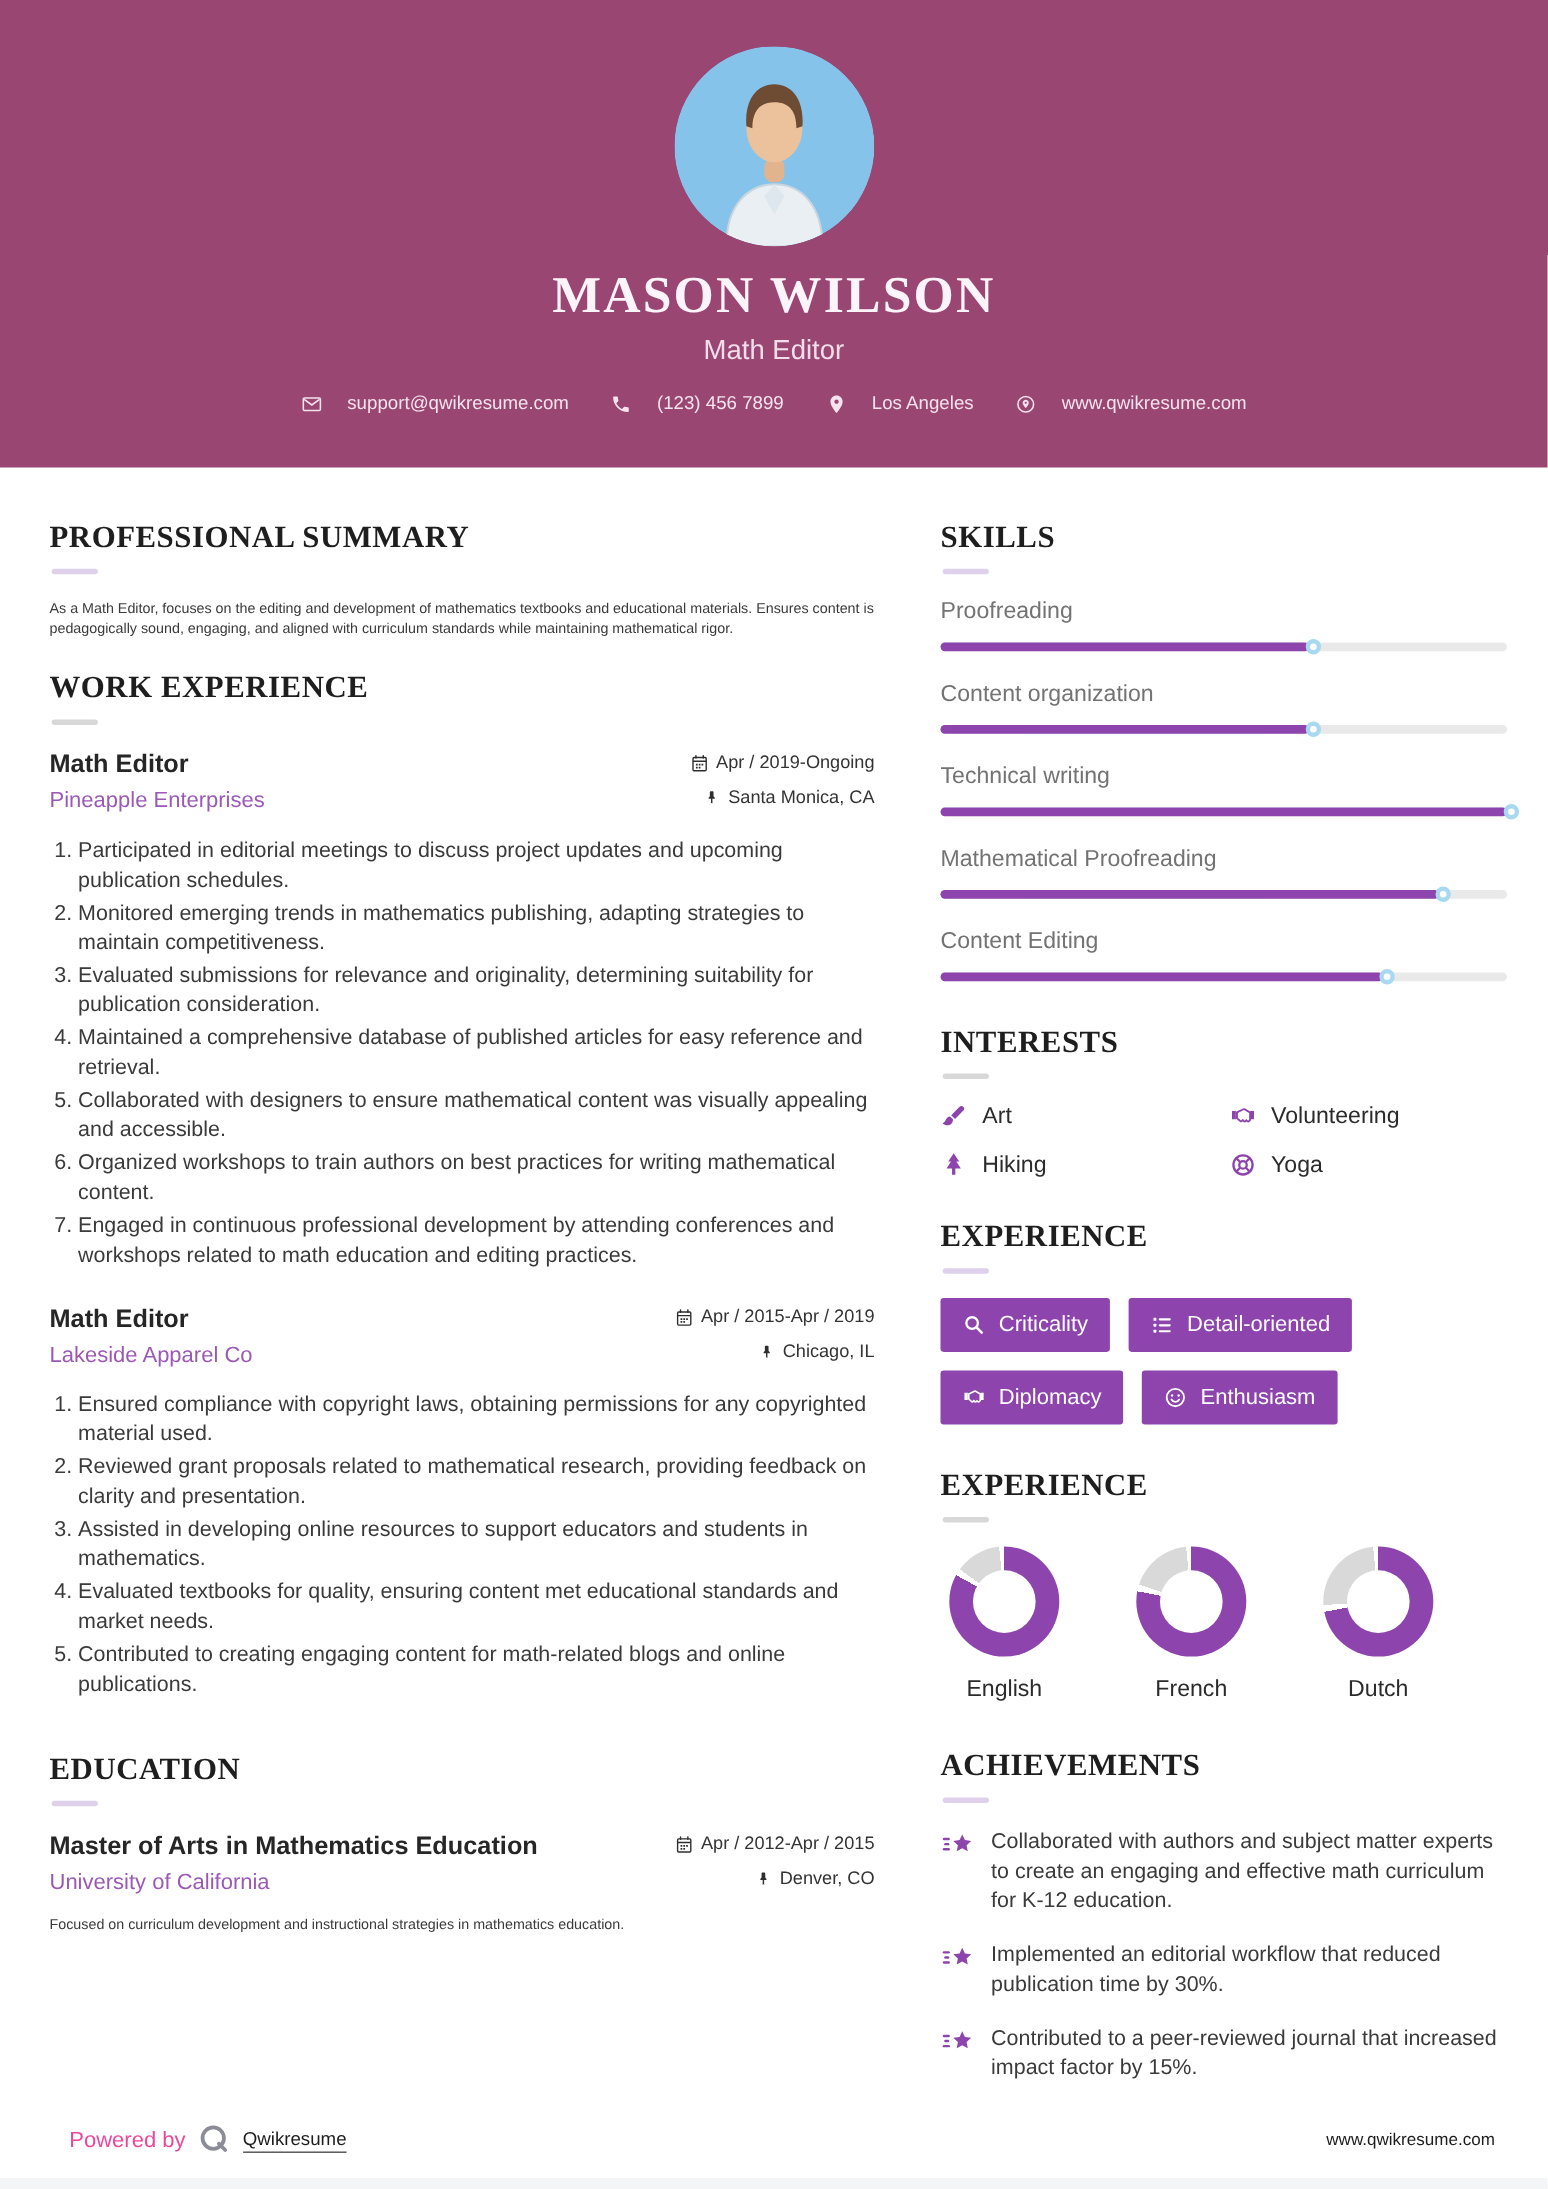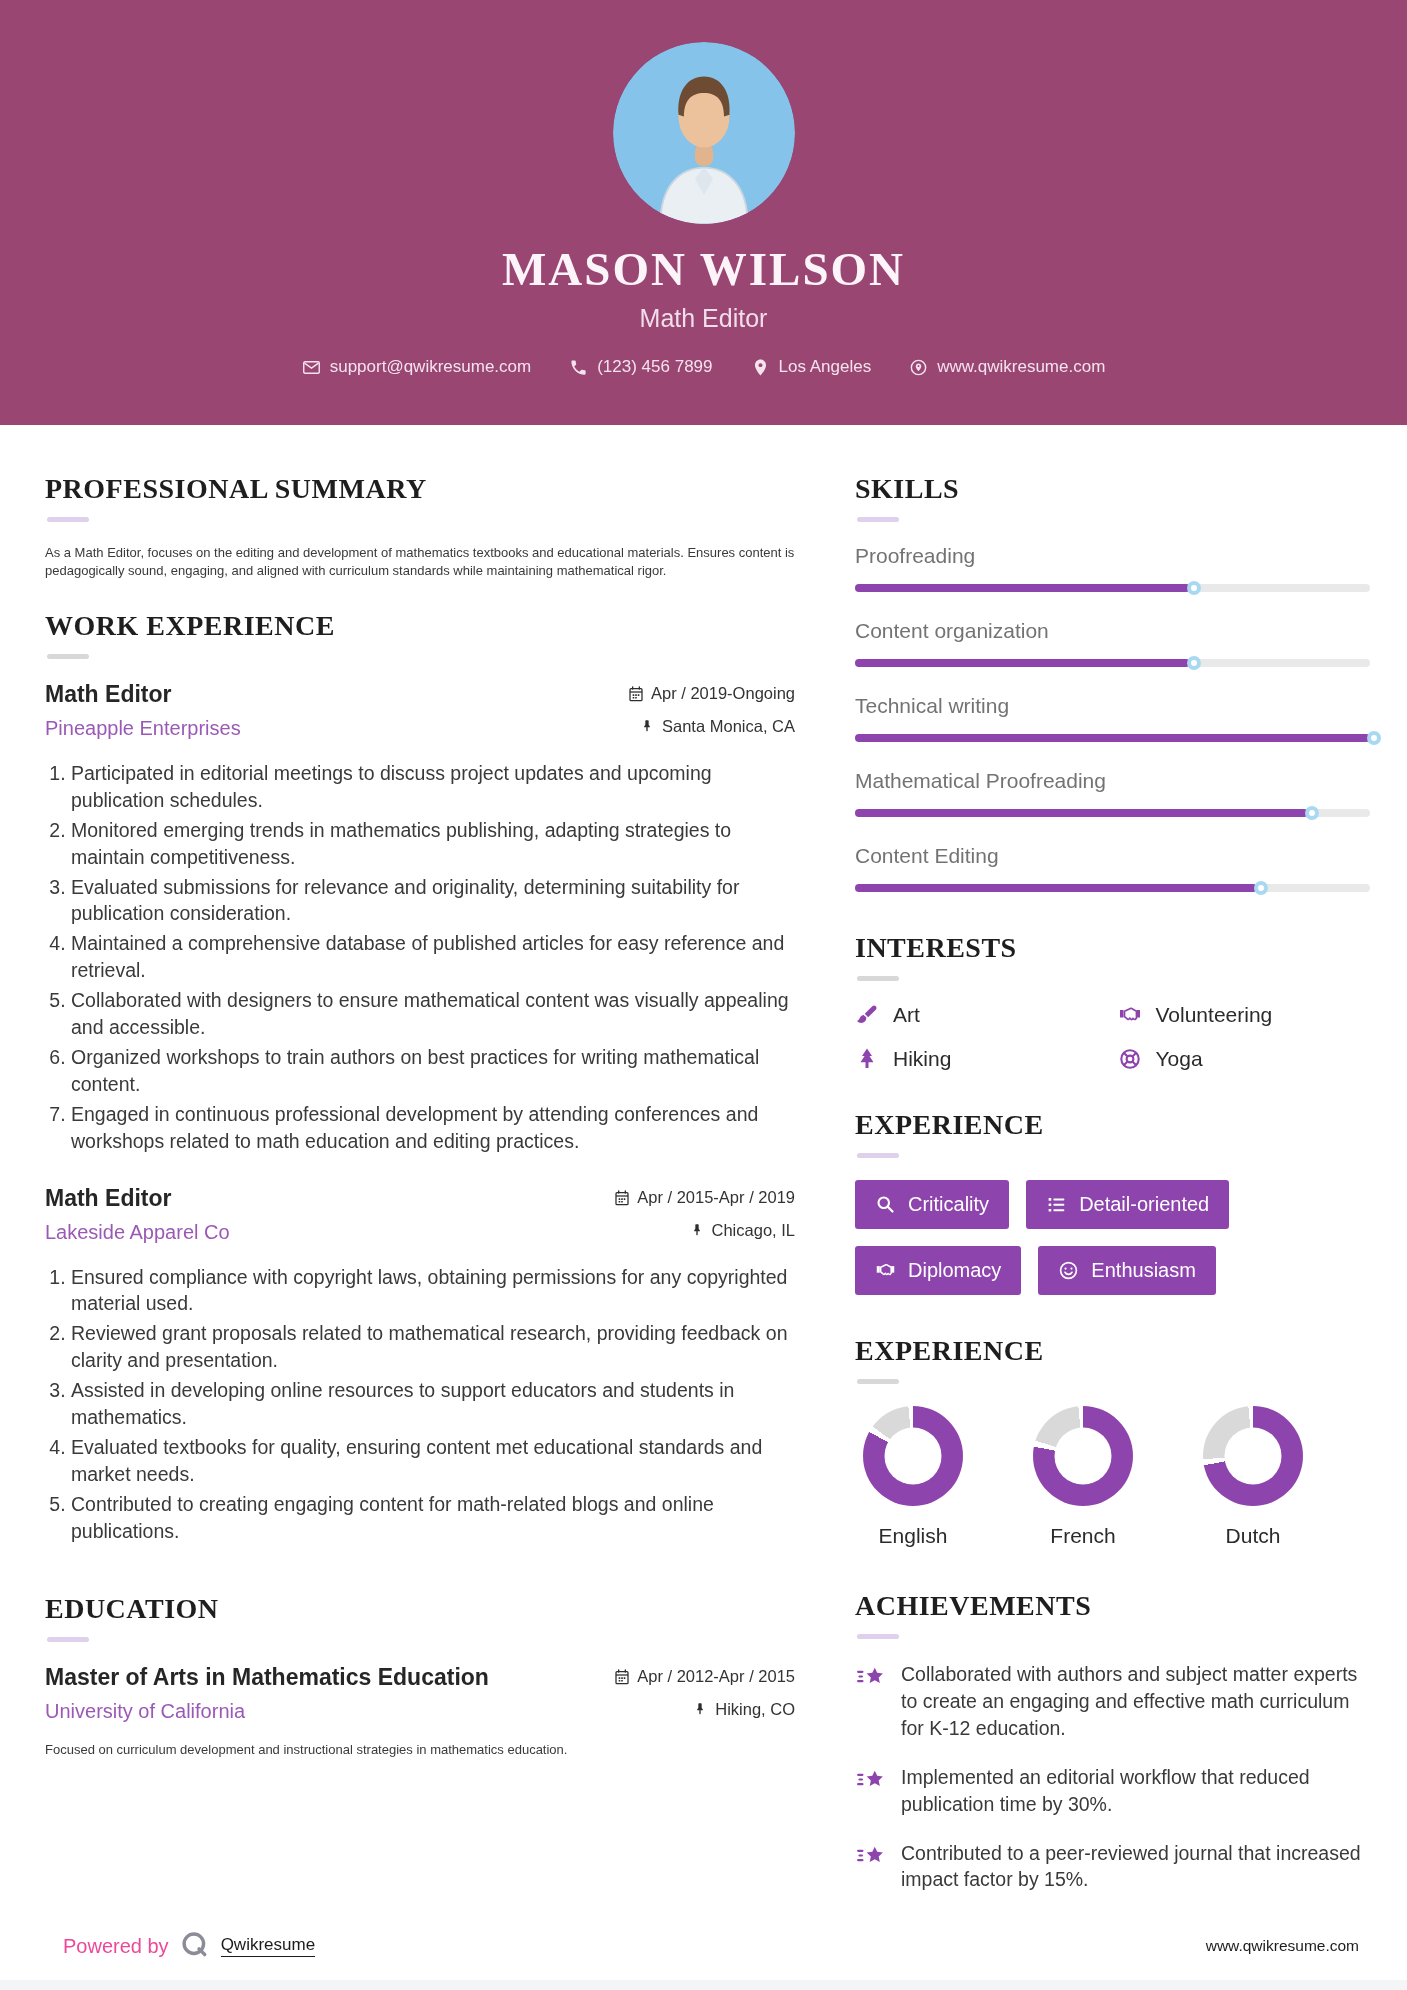--- a/index.html
+++ b/index.html
@@ -18,21 +18,21 @@
   .avatar-wrap svg { display:block; width:100%; height:100%; }
   .name {
     font-family:"Liberation Serif", serif; font-weight:700; font-size:47px;
     letter-spacing:2px; color:#fdf4f9; margin-top:18px;
   }
   .role { font-size:25px; color:#F2DEEA; margin-top:8px; font-weight:400; }
   .contact-row {
     display:flex; justify-content:center; align-items:center; gap:38px;
     margin-top:24px; font-size:17px; color:#F4E3ED;
   }
-  .contact-item { display:flex; align-items:center; gap:9px; }
+  .contact-item { display:flex; align-items:center; gap:23px; }
   .contact-item svg { width:19px; height:19px; color:#F4E3ED; }
   
   .main { display:flex; padding:48px 37px 0 45px; gap:60px; flex:1 1 auto; }
   .col-left { width:750px; flex:0 0 750px; }
   .col-right { flex:1 1 auto; }
   .section { margin-bottom:30px; }
   .sec-heading {
     font-family:"Liberation Serif", serif; font-weight:700; font-size:28px;
     color:#1e1e1e; letter-spacing:0.5px;
   }
@@ -242,21 +242,21 @@
             </svg>
           <span>Apr / 2012-Apr / 2015</span>
         </div>
       </div>
       <div class="job-row">
         <div class="job-company">University of California</div>
         <div class="job-meta">
           <svg viewBox="0 0 24 24">
               <path d="M14.5 3v5.2c0 1 .6 1.9 1.7 2.3v1.8H13v6.5l-1-1.2-1 1.2v-6.5H7.8v-1.8c1.1-.4 1.7-1.3 1.7-2.3V3c0-.6.4-1 1-1h3c.6 0 1 .4 1 1z" fill="currentColor"></path>
             </svg>
-          <span>Hiking, CO</span>
+          <span>Denver, CO</span>
         </div>
       </div>
       <p class="body-text edu-desc">Focused on curriculum development and instructional strategies in mathematics education.</p>
     </div>
   </div>
 
   <div class="col-right">
 
     <div class="section">
       <div class="sec-heading">SKILLS</div>

